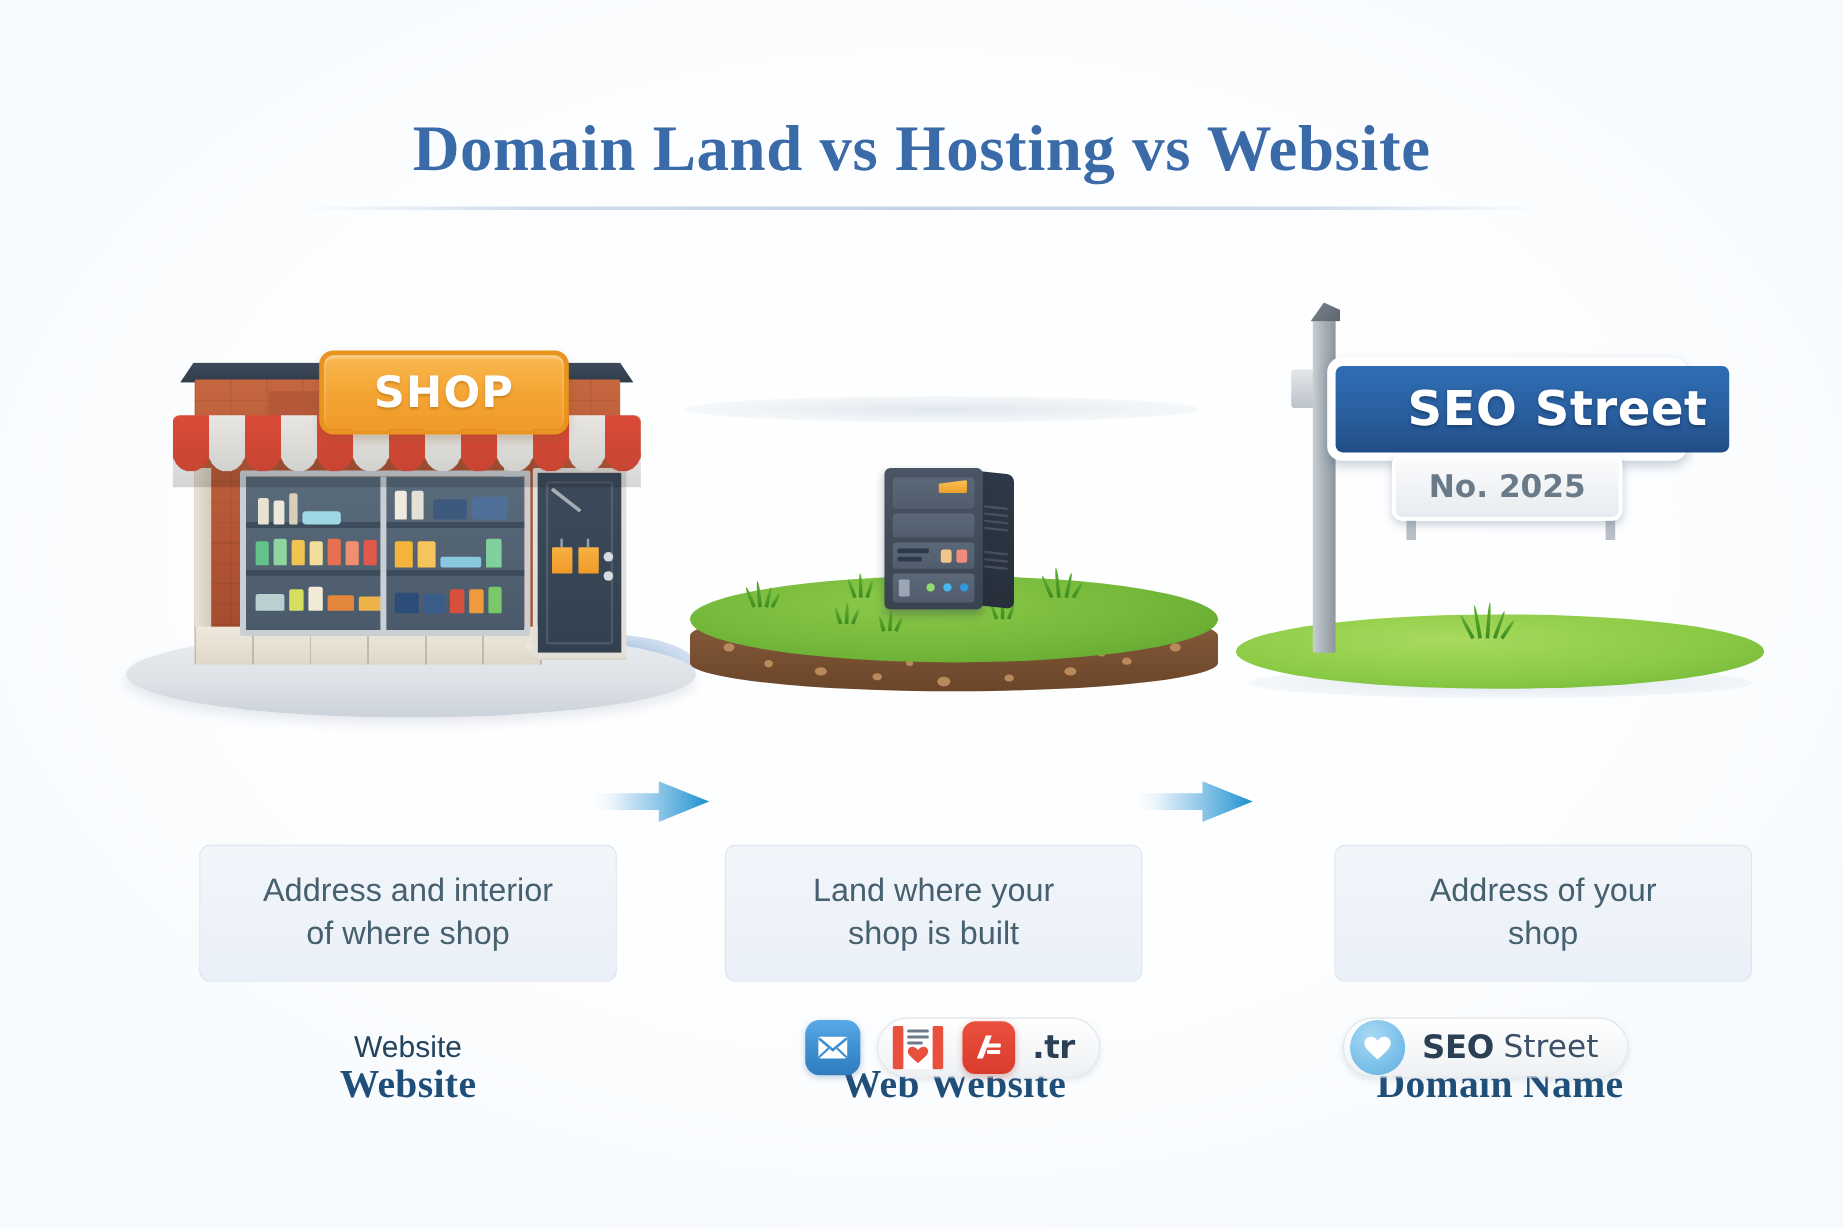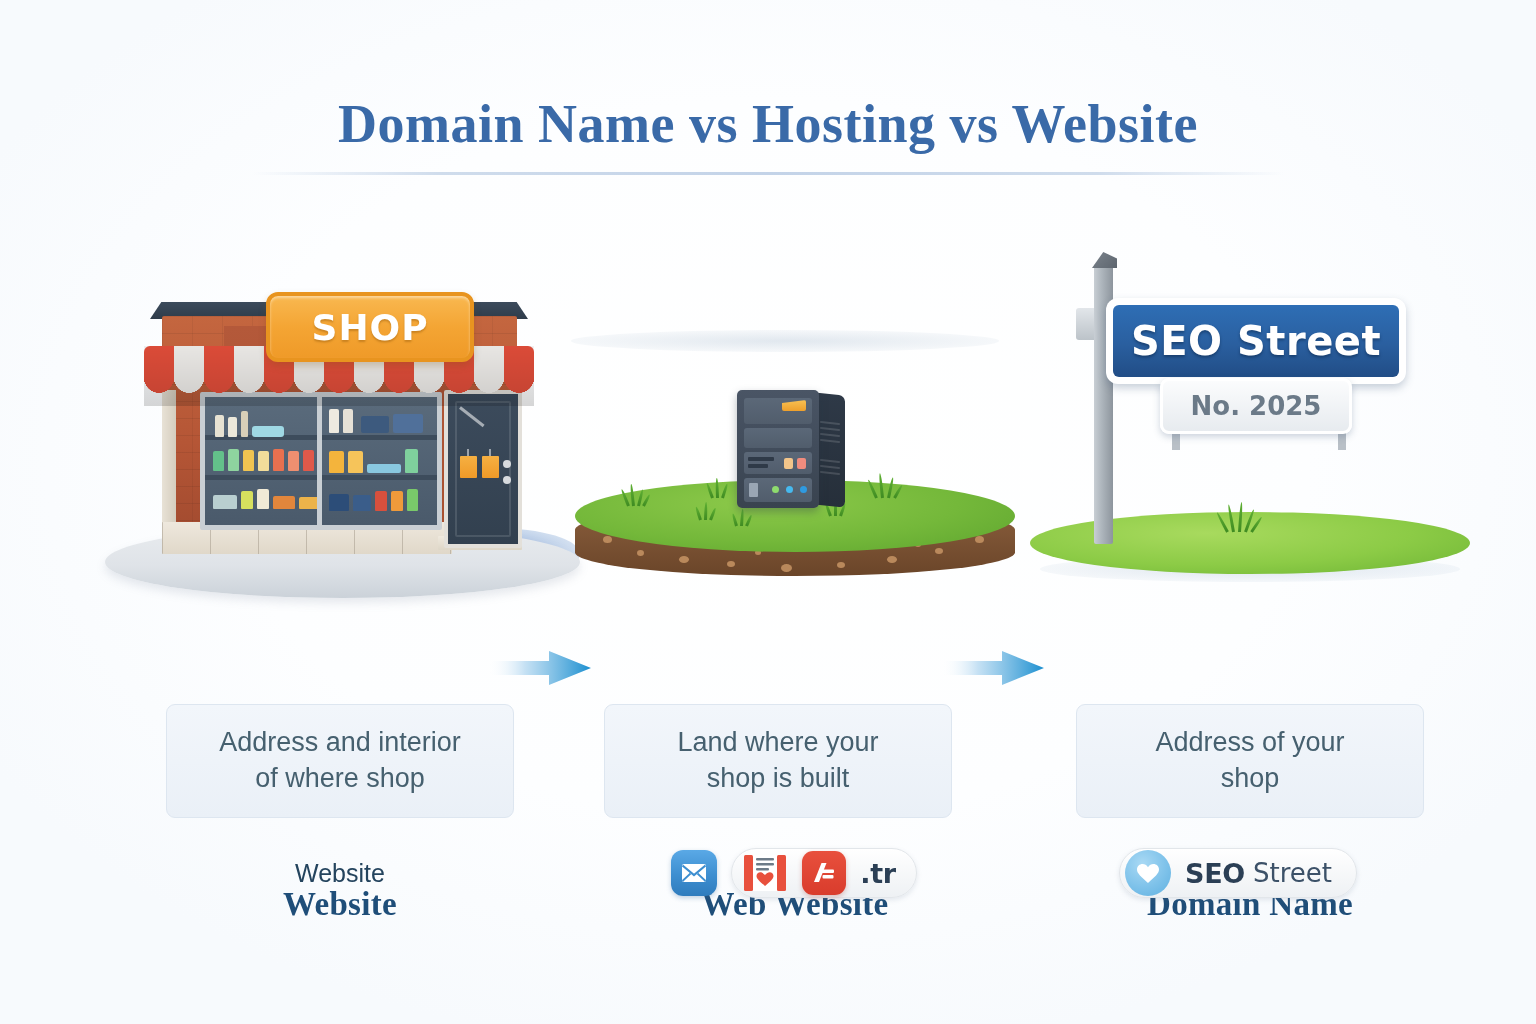--- a/index.html
+++ b/index.html
@@ -509,20 +509,21 @@
     z-index: 4;
   }
   .sign-main-inner {
     width: 100%;
     height: 100%;
     background: linear-gradient(to bottom, #2e6eb5 0%, #2a5f9f 55%, #214d86 100%);
     border-radius: 6px;
     display: flex;
     align-items: center;
     justify-content: center;
+    padding-left: 42px;
   }
   .sign-main-text {
     font-family: "DejaVu Sans", sans-serif;
     font-weight: bold;
     font-size: 40px;
     color: #ffffff;
     letter-spacing: 0.5px;
     text-shadow: 0 2px 3px rgba(10,35,70,0.5);
   }
   .sign-sub {
@@ -599,21 +600,21 @@
   }
   .desc-text {
     font-family: "Liberation Sans", sans-serif;
     font-size: 27px;
     line-height: 1.32;
     color: #46606f;
     text-align: center;
   }
   .desc-1 { left: 166px; }
   .desc-2 { left: 604px; }
-  .desc-3 { left: 1076px; }
+  .desc-3 { left: 1112px; }
 
   
   .badge-row {
     position: absolute;
     top: 842px;
     height: 62px;
     display: flex;
     align-items: center;
     justify-content: center;
     gap: 14px;
@@ -702,21 +703,21 @@
     justify-content: center;
     flex: 0 0 auto;
   }
 </style>
 </head>
 <body>
 
 <div id="canvas">
 
   <div class="title-wrap">
-    <div class="title">Domain Name vs Hosting vs Website</div>
+    <div class="title">Domain Land vs Hosting vs Website</div>
   </div>
   <div class="title-rule"></div>
 
   <div class="columns">
 
     <div class="col col-1">
       <div class="art">
         <div class="shop-base-blue"></div>
         <div class="shop-base"></div>
         <div class="shop">

